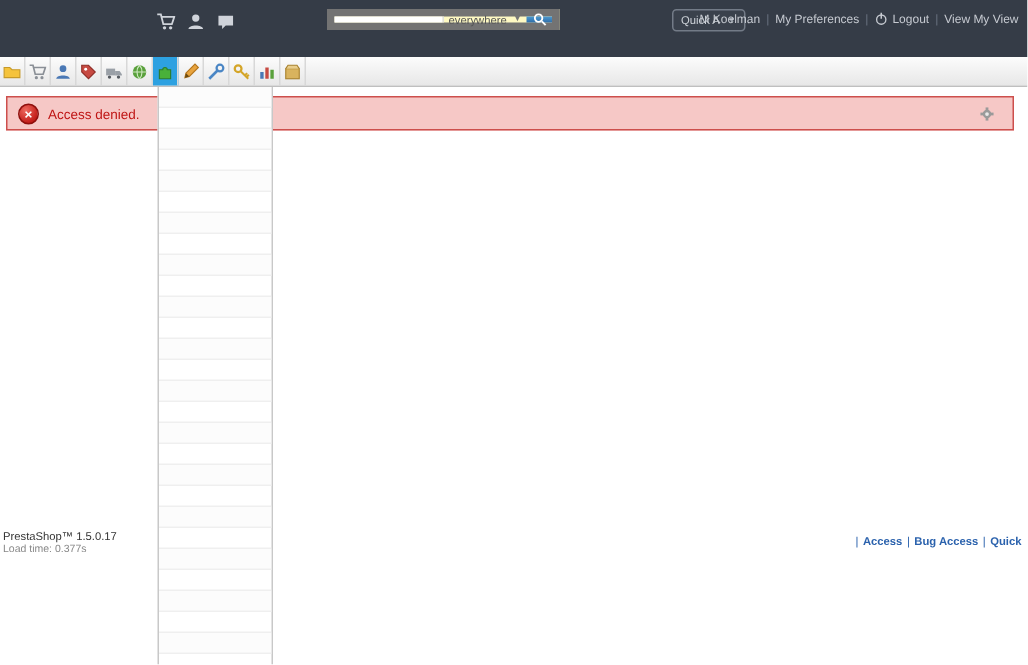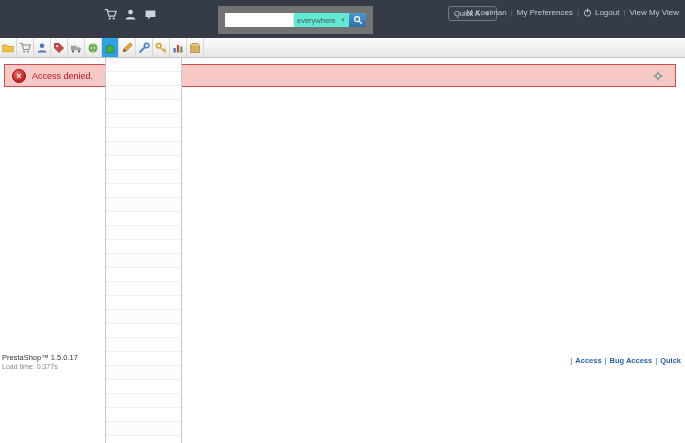--- a/index.html
+++ b/index.html
@@ -4,22 +4,22 @@
 <style>
   * { margin:0; padding:0; box-sizing:border-box; }
   html,body { width:685px; height:443px; overflow:hidden; background:#fff;
     font-family:"Liberation Sans", sans-serif; position:relative; }
 
   
   .hdr { position:absolute; top:0; left:0; width:685px; height:38px; background:#353c47; }
   .hdr-icons { position:absolute; left:104px; top:8px; display:flex; gap:7px; align-items:center; }
   .hdr-icons .hicon { width:13px; height:13px; display:inline-flex; cursor:pointer; }
 
-  .searchwrap { position:absolute; left:218px; top:6px; width:155px; height:28px;
-    display:flex; background:#5eead4; border:7px solid #737373; }
+  .searchwrap { position:absolute; left:218px; top:6px; width:155px; height:14px;
+    display:flex; background:#fef9c3; border:5px solid #737373; }
   .search-input { flex:1; border:none; outline:none; font-size:8px; padding:0 3px; min-width:0; }
   .search-scope { width:56px; display:flex; align-items:center; justify-content:space-between;
     font-size:7.5px; color:#555; padding:0 3px; border-left:1px solid #e0e0e0; cursor:pointer; }
   .search-scope .caret { font-size:6px; color:#777; }
   .search-btn { width:17px; background:linear-gradient(#4d9ad0,#2f6da8); border:none;
     display:flex; align-items:center; justify-content:center; cursor:pointer; }
 
   .quickaccess { position:absolute; left:448px; top:6px; height:15px; padding:0 5px;
     background:#3a414c; border:1px solid #737b87; border-radius:3px; display:flex;
     align-items:center; gap:5px; font-size:7.5px; color:#ced3d9; cursor:pointer; }

